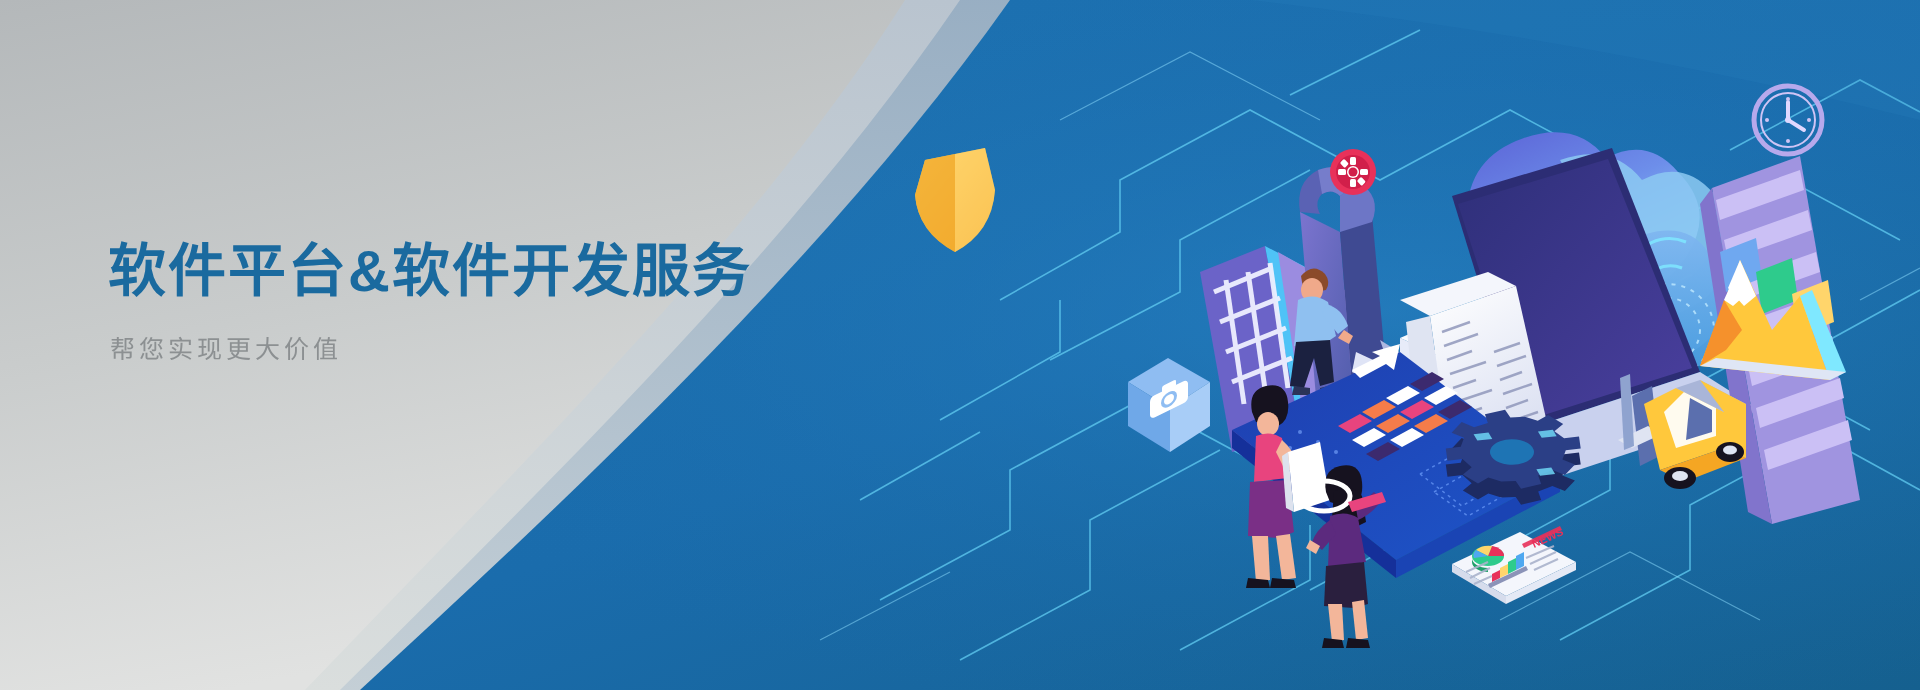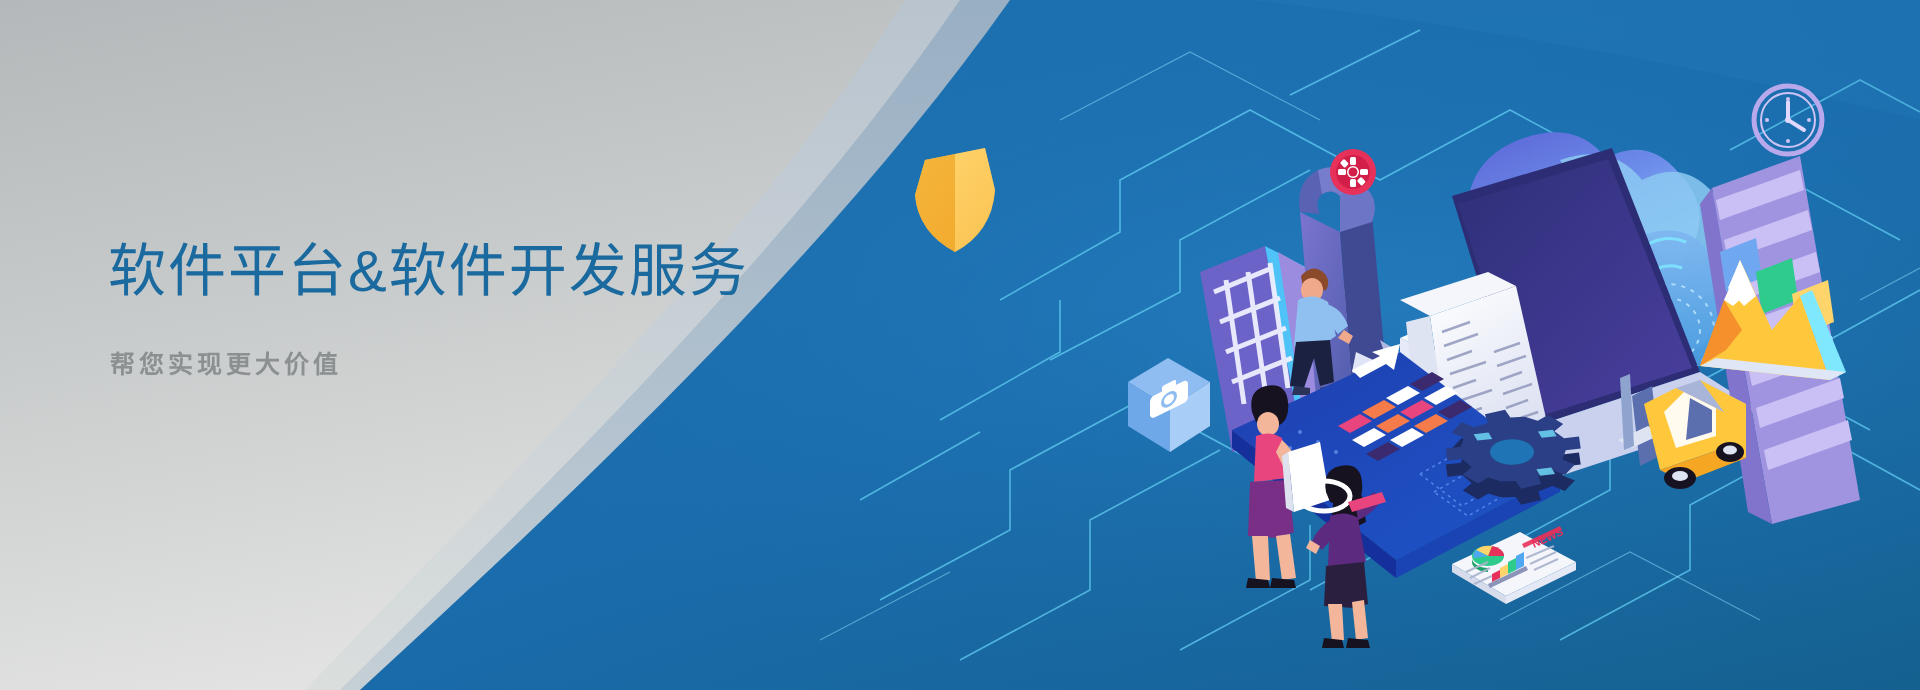--- a/index.html
+++ b/index.html
@@ -6,25 +6,25 @@
   html,body{margin:0;padding:0;background:#fff;}
   #banner{
     position:relative;width:1920px;height:690px;overflow:hidden;
     font-family:"Liberation Sans","DejaVu Sans",sans-serif;
     background:#1a6cac;
   }
   #banner svg.layer{position:absolute;top:0;left:0;width:1920px;height:690px;display:block;}
   
   .copy{position:absolute;left:108px;top:240px;z-index:40;}
   .headline{
-    font-size:58px;line-height:1.08;font-weight:400;color:#1a6a9f;
+    font-size:58px;line-height:1.08;font-weight:700;color:#1a6a9f;
     letter-spacing:2px;white-space:nowrap;margin:0;
   }
   .subhead{
-    margin:41px 0 0 2px;font-size:25px;font-weight:700;color:#8c9092;
+    margin:26px 0 0 2px;font-size:25px;font-weight:400;color:#8c9092;
     letter-spacing:4px;white-space:nowrap;
   }
 </style>
 </head>
 <body>
 
 <div id="banner">
 
   <svg class="layer" viewBox="0 0 1920 690" preserveAspectRatio="none">
     <defs>

